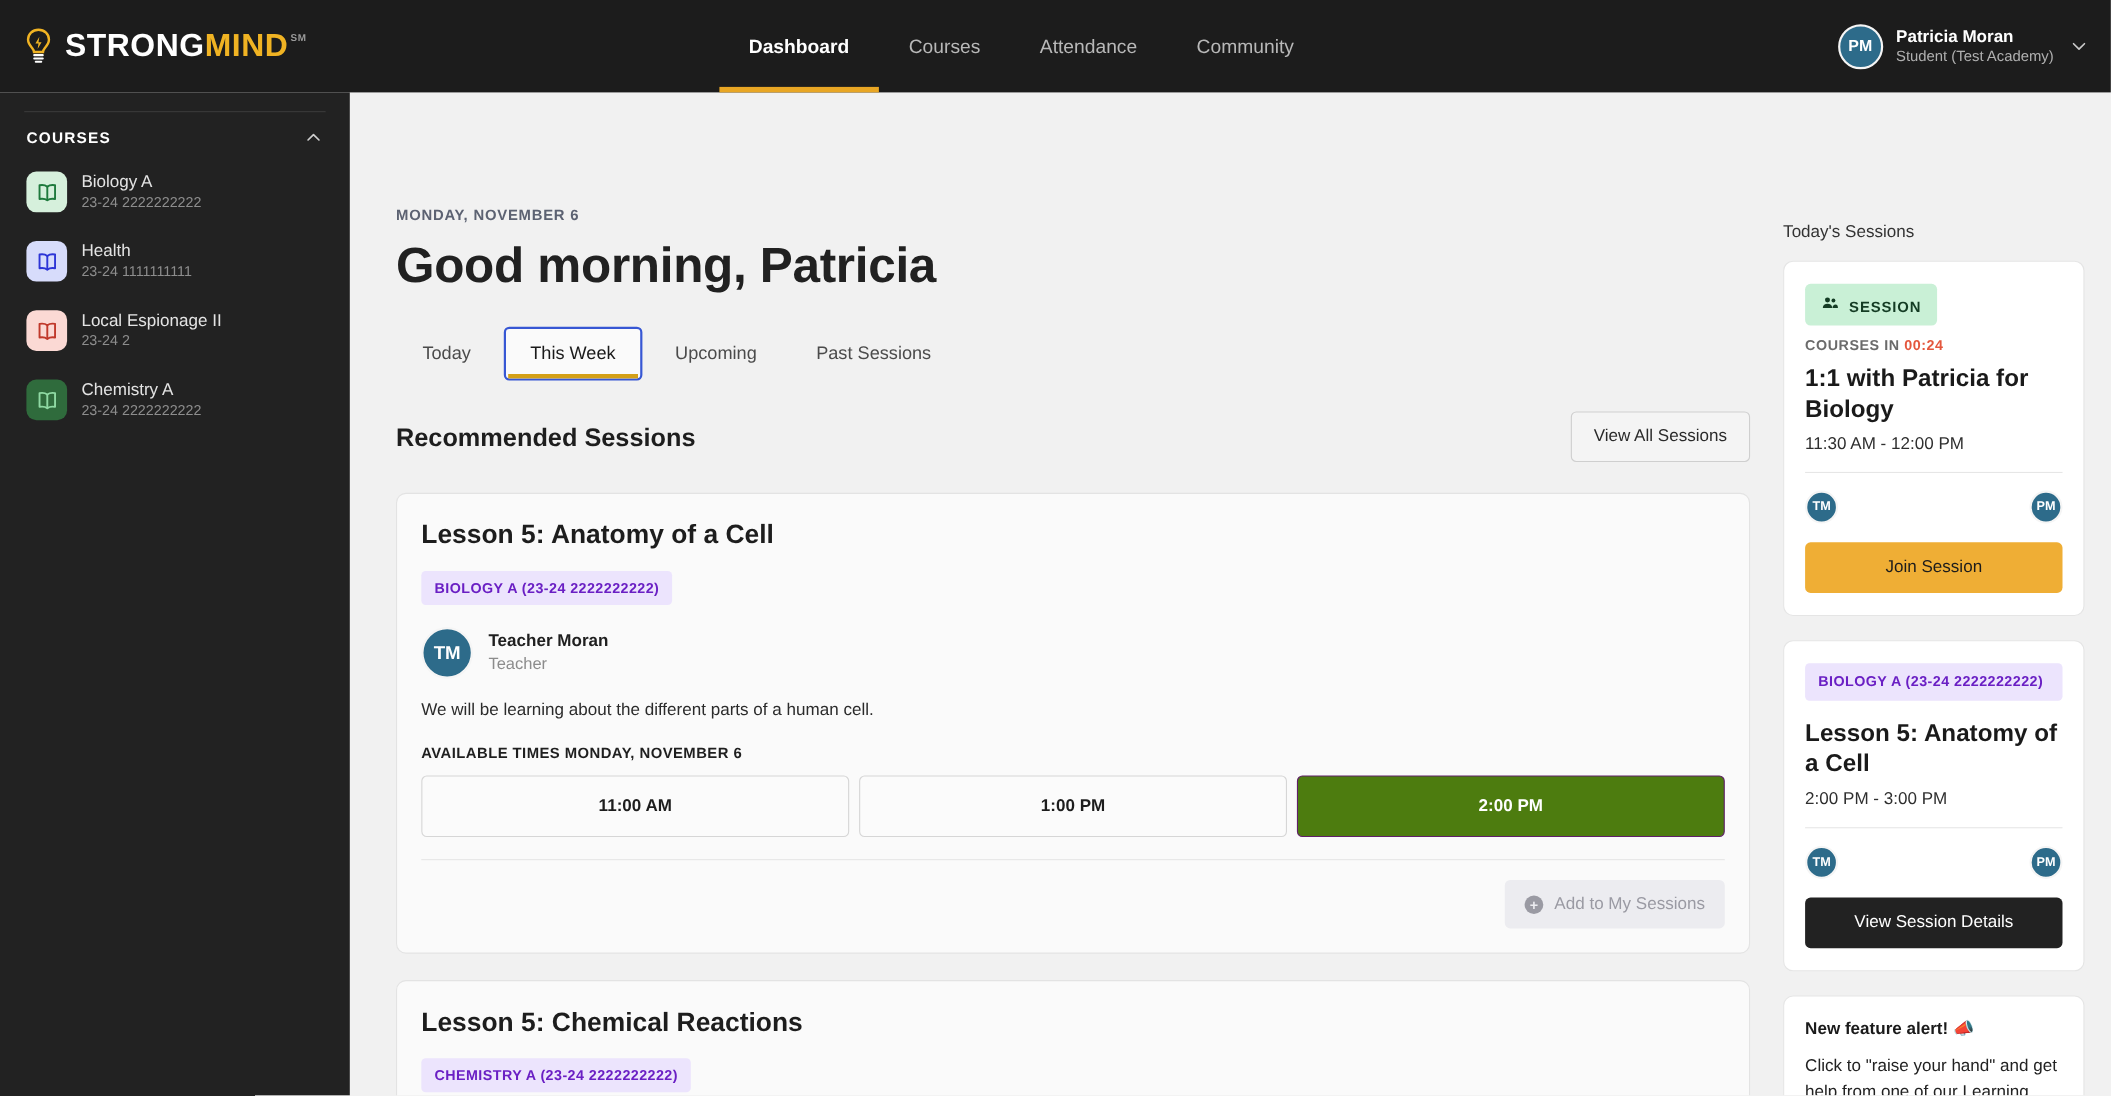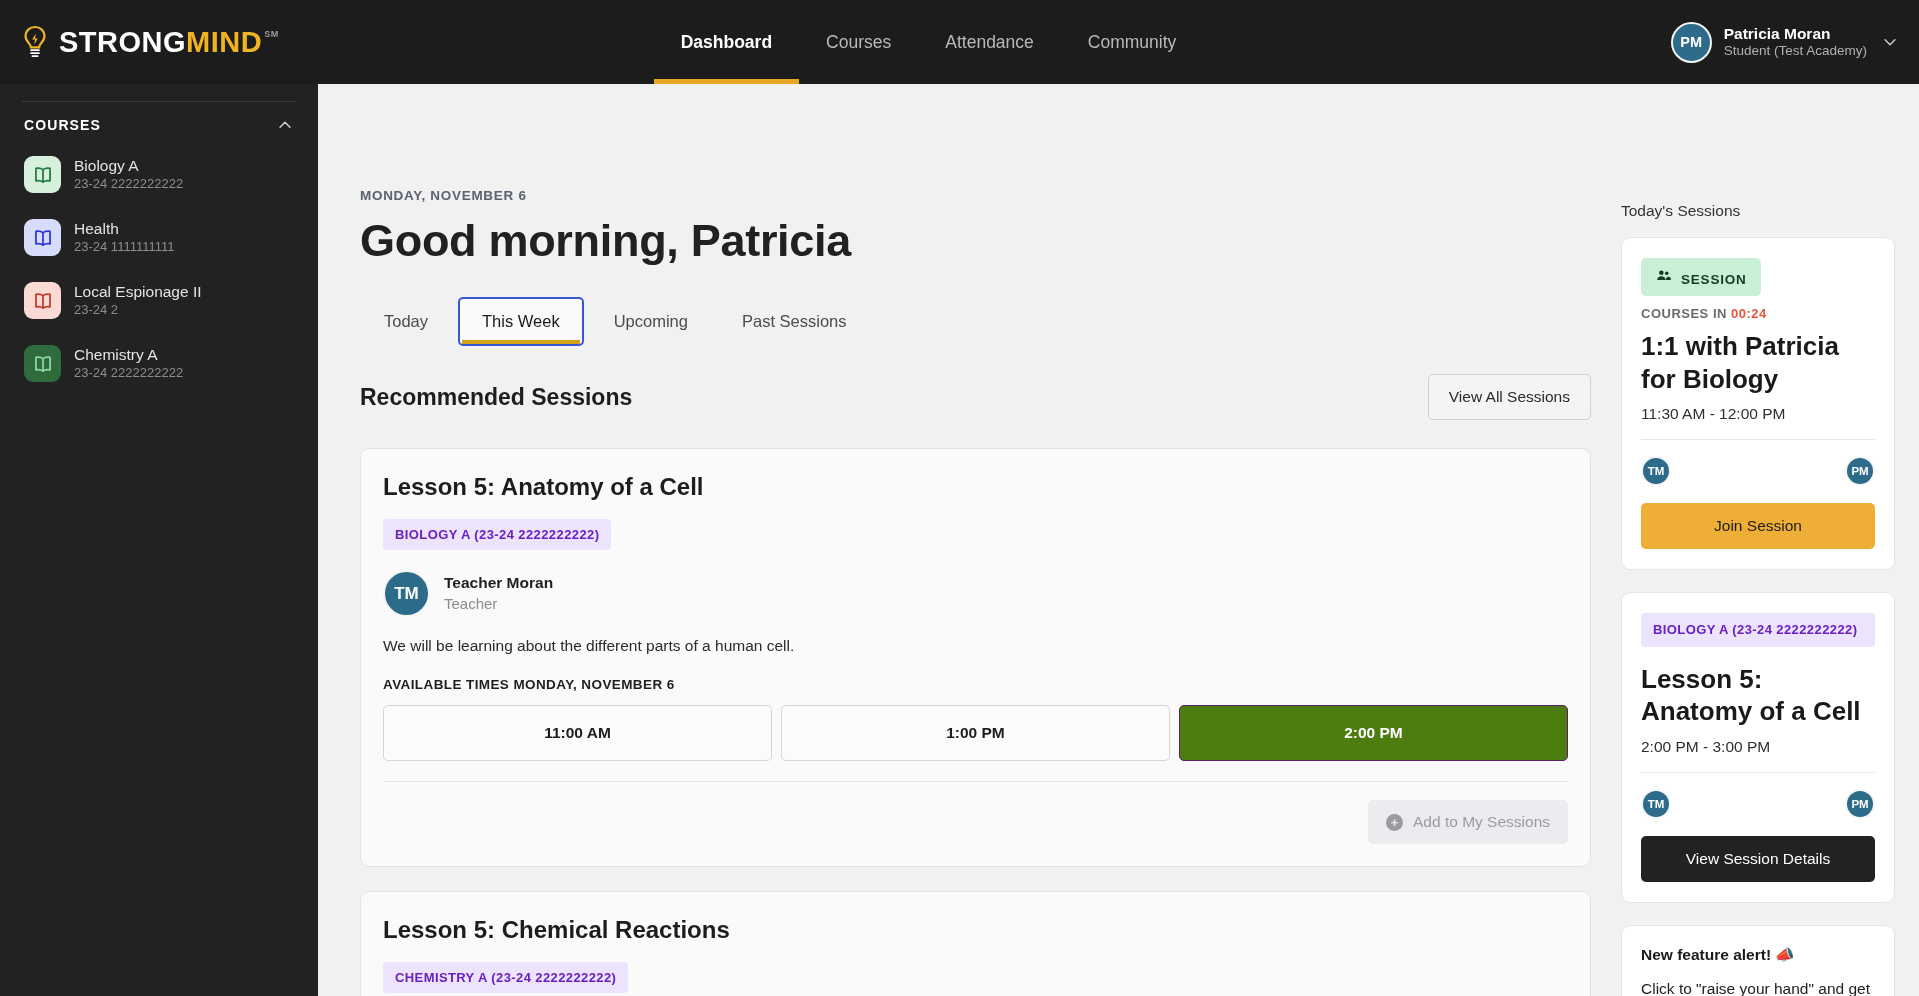--- a/index.html
+++ b/index.html
@@ -264,21 +264,21 @@
     font-size: 13.5px; font-weight: bold; letter-spacing: .8px;
     padding: 9px 14px; border-radius: 5px;
     margin-bottom: 10px;
   }
   .starting {
     font-size: 13px; font-weight: bold; letter-spacing: .5px;
     color: #6b6b6b; margin-bottom: 9px;
   }
   .starting .cd { color: #e4573d; }
   .side-title {
-    font-size: 26px; font-weight: bold; color: #1a1a1a;
+    font-size: 22px; font-weight: bold; color: #1a1a1a;
     line-height: 1.25; margin-bottom: 10px;
   }
   .side-time { font-size: 15.5px; color: #2f2f2f; margin-bottom: 16px; }
   .side-sep { height: 1px; background: #e6e6e6; margin-bottom: 16px; }
   .side-avatars { display: flex; justify-content: space-between; margin-bottom: 17px; }
   .avatar.sm { width: 30px; height: 30px; font-size: 11.5px; }
   .btn-gold {
     width: 100%; background: #efae35; border: none;
     border-radius: 5px; padding: 14px 0;
     font-size: 15.5px; color: #1c1c1c; cursor: pointer;

